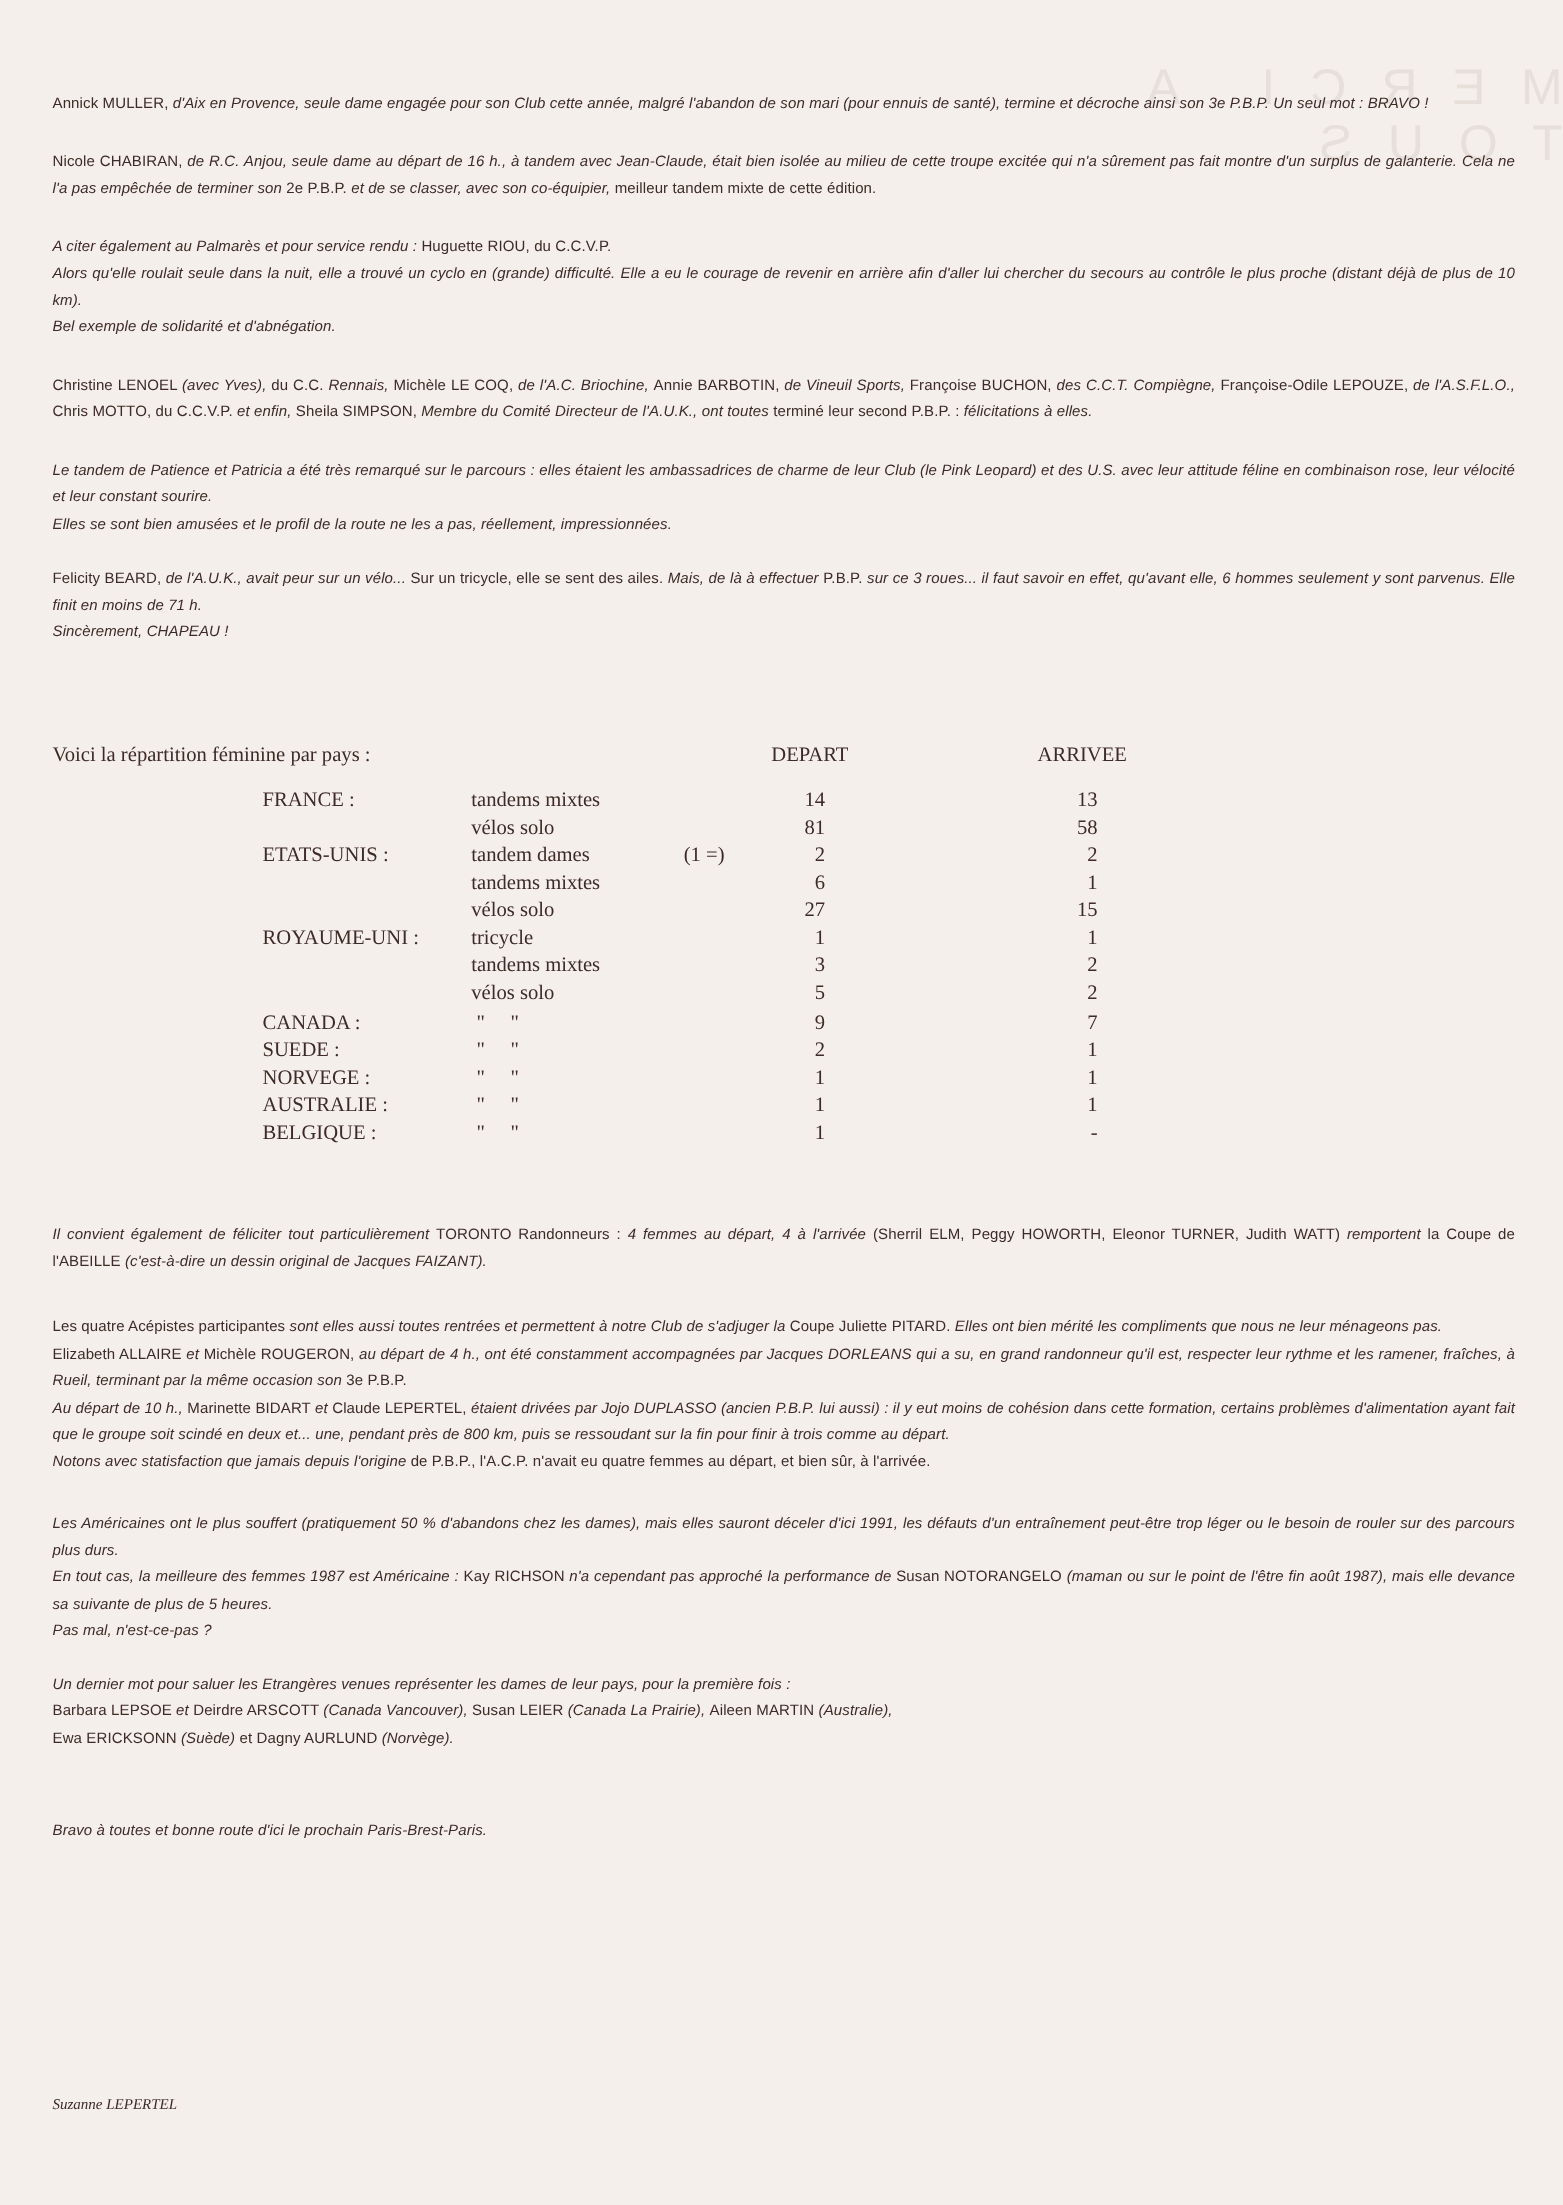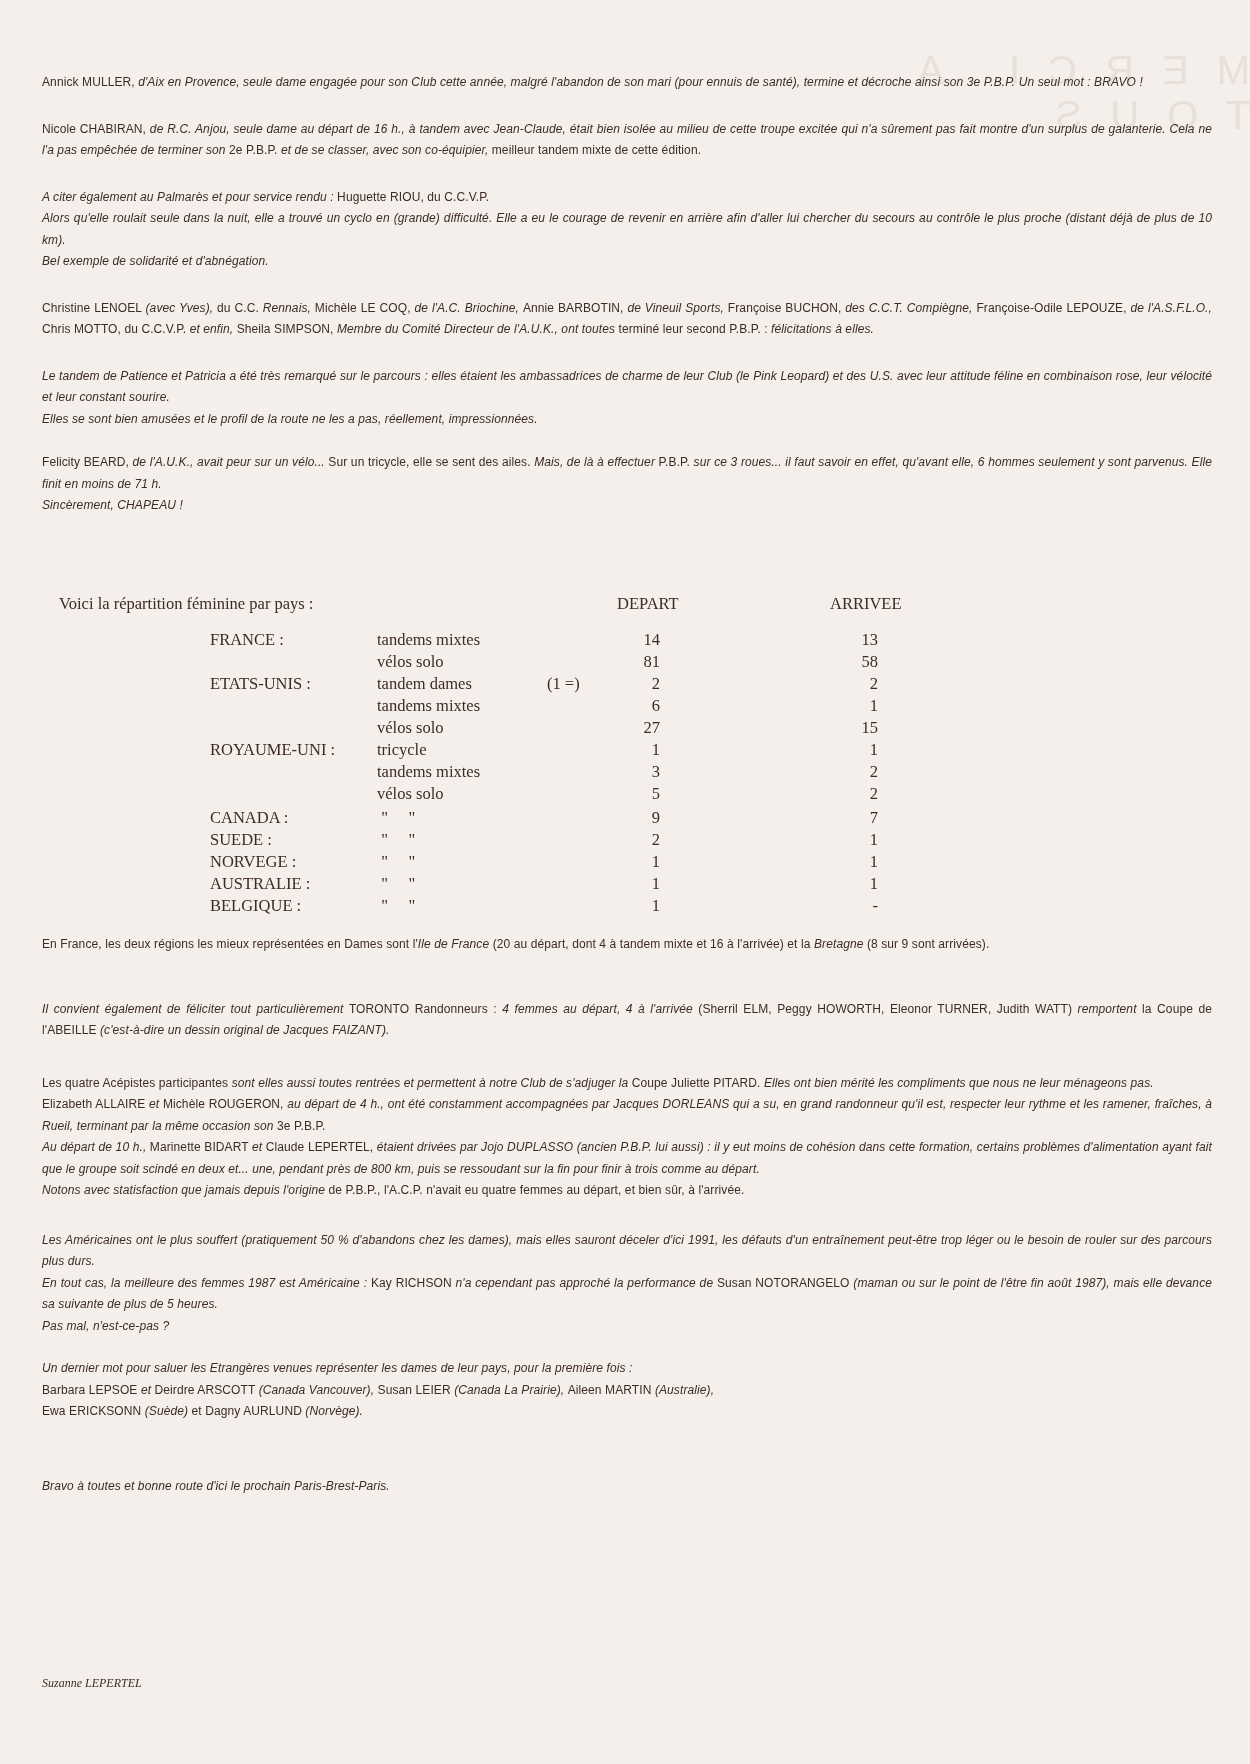--- a/index.html
+++ b/index.html
@@ -31,21 +31,21 @@
   
   .table-wrap {
     position: absolute;
     left: 42px;
     top: 594px;
     width: 900px;
     font-family: "Liberation Serif", "DejaVu Serif", serif;
     font-size: 16.5px;
     color: #3e2a26;
   }
-  .table-intro { position: absolute; left: 0; top: 0; white-space: nowrap; margin-left: 17px; }
+  .table-intro { position: absolute; left: 0; top: 0; white-space: nowrap; }
   .th-depart { position: absolute; left: 575px; top: 0; }
   .th-arrivee { position: absolute; left: 788px; top: 0; }
   .trow {
     position: absolute;
     left: 0;
     height: 21px;
     width: 900px;
   }
   .c-country { position: absolute; left: 168px; }
   .c-type { position: absolute; left: 335px; white-space: nowrap; }
@@ -179,21 +179,20 @@
         <span class="c-country">BELGIQUE :</span>
         <span class="c-type" style="white-space: pre;"> "     "</span>
         <span class="c-note"></span>
         <span class="c-dep">1</span>
         <span class="c-arr">-</span>
       </div>
     </div>
 </div>
 
 <div class="page" style="top:934px;">
-  <p class="p"><span>En France, les deux régions les mieux représentées en Dames sont l'</span><span class="it">Ile de France </span><span>(20 au départ, dont 4 à tandem mixte et 16 à l'arrivée) et la </span><span class="it">Bretagne </span><span>(8 sur 9 sont arrivées).</span></p>
   <div class="gap-lg" style="height:43px"></div>
   <p class="p"><span class="it">Il convient également de féliciter tout particulièrement </span><span>TORONTO Randonneurs : </span><span class="it">4 femmes au départ, 4 à l'arrivée </span><span>(Sherril ELM, Peggy HOWORTH, Eleonor TURNER, Judith WATT) </span><span class="it">remportent </span><span>la Coupe de l'ABEILLE </span><span class="it">(c'est-à-dire un dessin original de Jacques FAIZANT).</span></p>
   <div class="gap-lg" style="height:31px"></div>
   <p class="p"><span>Les quatre Acépistes participantes </span><span class="it">sont elles aussi toutes rentrées et permettent à notre Club de s'adjuger la </span><span>Coupe Juliette PITARD. </span><span class="it">Elles ont bien mérité les compliments que nous ne leur ménageons pas.</span><br><span>Elizabeth ALLAIRE </span><span class="it">et </span><span>Michèle ROUGERON, </span><span class="it">au départ de 4 h., ont été constamment accompagnées par Jacques DORLEANS qui a su, en grand randonneur qu'il est, respecter leur rythme et les ramener, fraîches, à Rueil, terminant par la même occasion son </span><span>3e P.B.P.</span><br><span class="it">Au départ de 10 h., </span><span>Marinette BIDART </span><span class="it">et </span><span>Claude LEPERTEL, </span><span class="it">étaient drivées par Jojo DUPLASSO (ancien P.B.P. lui aussi) : il y eut moins de cohésion dans cette formation, certains problèmes d'alimentation ayant fait que le groupe soit scindé en deux et... une, pendant près de 800 km, puis se ressoudant sur la fin pour finir à trois comme au départ.</span><br><span class="it">Notons avec statisfaction que jamais depuis l'origine </span><span>de P.B.P., l'A.C.P. n'avait eu quatre femmes au départ, et bien sûr, à l'arrivée.</span></p>
   <div class="gap-lg" style="height:28px"></div>
   <p class="p"><span class="it">Les Américaines ont le plus souffert (pratiquement 50 % d'abandons chez les dames), mais elles sauront déceler d'ici 1991, les défauts d'un entraînement peut-être trop léger ou le besoin de rouler sur des parcours plus durs.</span><br><span class="it">En tout cas, la meilleure des femmes 1987 est Américaine : </span><span>Kay RICHSON </span><span class="it">n'a cependant pas approché la performance de </span><span>Susan NOTORANGELO </span><span class="it">(maman ou sur le point de l'être fin août 1987), mais elle devance sa suivante de plus de 5 heures.</span><br><span class="it">Pas mal, n'est-ce-pas ?</span></p>
   <div class="gap-lg" style="height:21px"></div>
   <p class="p"><span class="it">Un dernier mot pour saluer les Etrangères venues représenter les dames de leur pays, pour la première fois :</span><br><span>Barbara LEPSOE </span><span class="it">et </span><span>Deirdre ARSCOTT </span><span class="it">(Canada Vancouver), </span><span>Susan LEIER </span><span class="it">(Canada La Prairie), </span><span>Aileen MARTIN </span><span class="it">(Australie),</span><br><span>Ewa ERICKSONN </span><span class="it">(Suède) </span><span>et </span><span>Dagny AURLUND </span><span class="it">(Norvège).</span></p>
   <div class="gap-lg" style="height:27px"></div>
   <div class="gap-lg" style="height:26px"></div>

